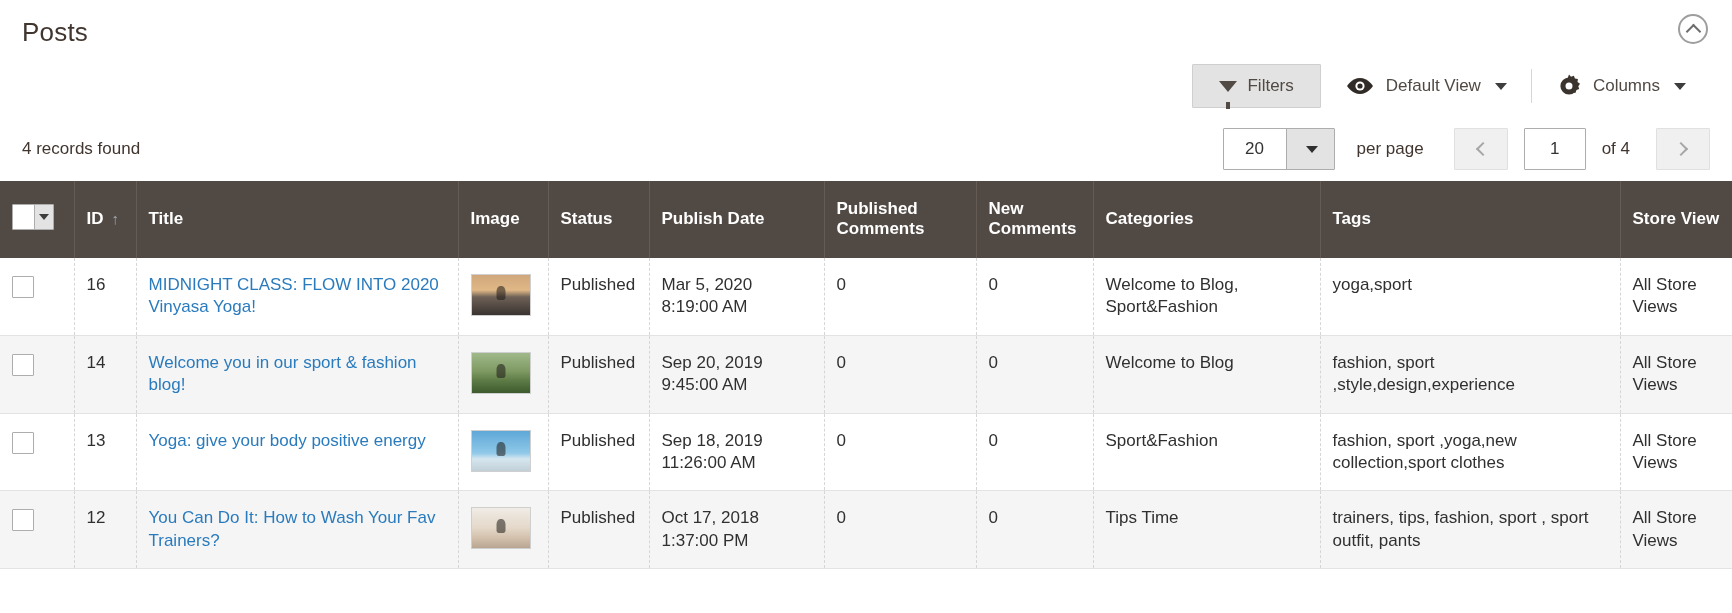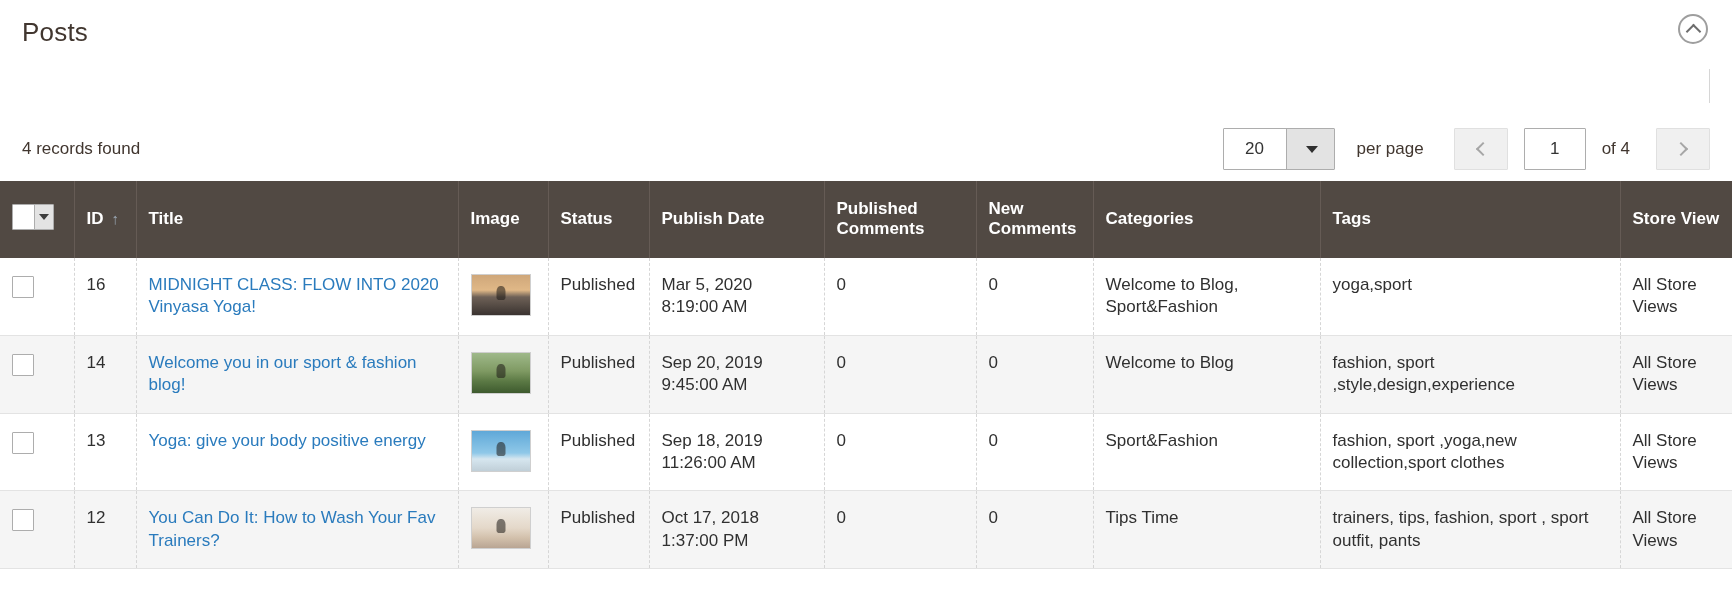--- a/index.html
+++ b/index.html
@@ -311,24 +311,46 @@
 <div class="page">
 
   <div class="title-row">
     <div class="page-title">Posts</div>
     <div class="collapse-btn">
       <span class="chev"></span>
     </div>
   </div>
 
   <div class="toolbar">
-
+    <div class="filters-btn">
+      <span class="funnel"></span>
+      <span>Filters</span>
+    </div>
+
+    <div class="view-ctl">
+      <svg class="eye-icon" width="30" height="20" viewBox="0 0 30 20">
+        <path d="M15 2 C7 2 2 10 2 10 S7 18 15 18 S28 10 28 10 S23 2 15 2 Z" fill="#302b27"></path>
+        <circle cx="15" cy="10" r="4.6" fill="#ffffff"></circle>
+        <circle cx="15" cy="10" r="2.6" fill="#302b27"></circle>
+      </svg>
+      <span>Default View</span>
+      <span class="caret-down"></span>
+    </div>
 
     <div class="divider"></div>
 
+    <div class="columns-ctl">
+      <svg class="gear-icon" width="26" height="26" viewBox="0 0 26 26">
+        <path fill="#3b332e" d="M13 1.5l2 2.2 2.9-.9 1 2.8 3 .4-.4 3 2.5 1.7-1.7 2.5.9 2.9-2.8 1-1 2.9-2.9-.9-2.5 1.7-1.7-2.5-3 .4.4-3-2.5-1.7 1.7-2.5-.9-2.9 2.8-1z"></path>
+        <circle cx="13" cy="13" r="8.6" fill="#3b332e"></circle>
+        <circle cx="13" cy="13" r="3.5" fill="#ffffff"></circle>
+      </svg>
+      <span>Columns</span>
+      <span class="caret-down"></span>
+    </div>
   </div>
 
   <div class="records-row">
     <div class="records-found">4 records found</div>
     <div class="pager">
       <div class="perpage-select">
         <div class="perpage-value">20</div>
         <div class="perpage-arrow">
           <span class="caret-down"></span>
         </div>

